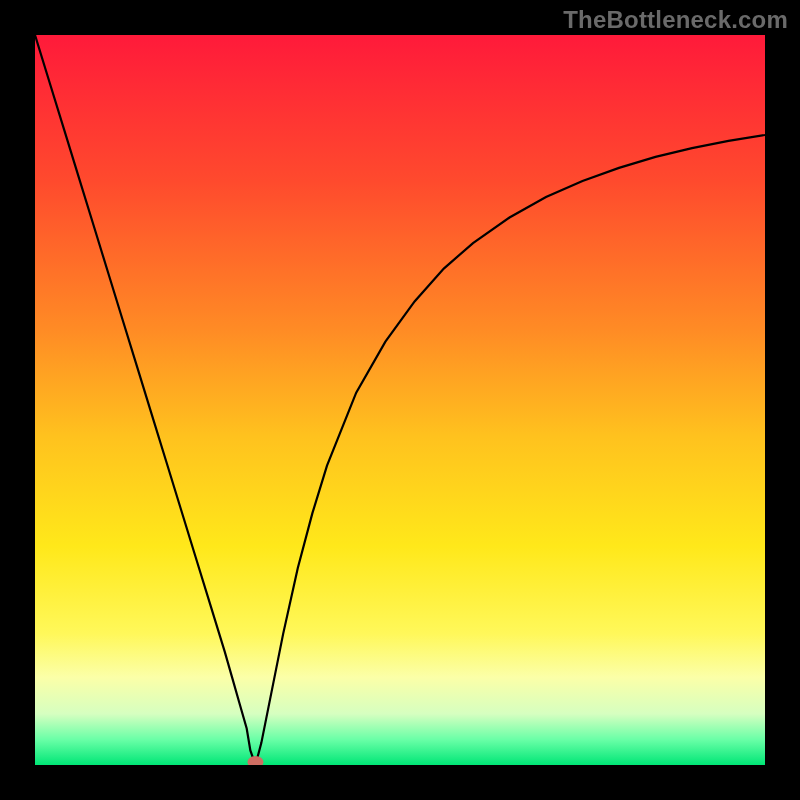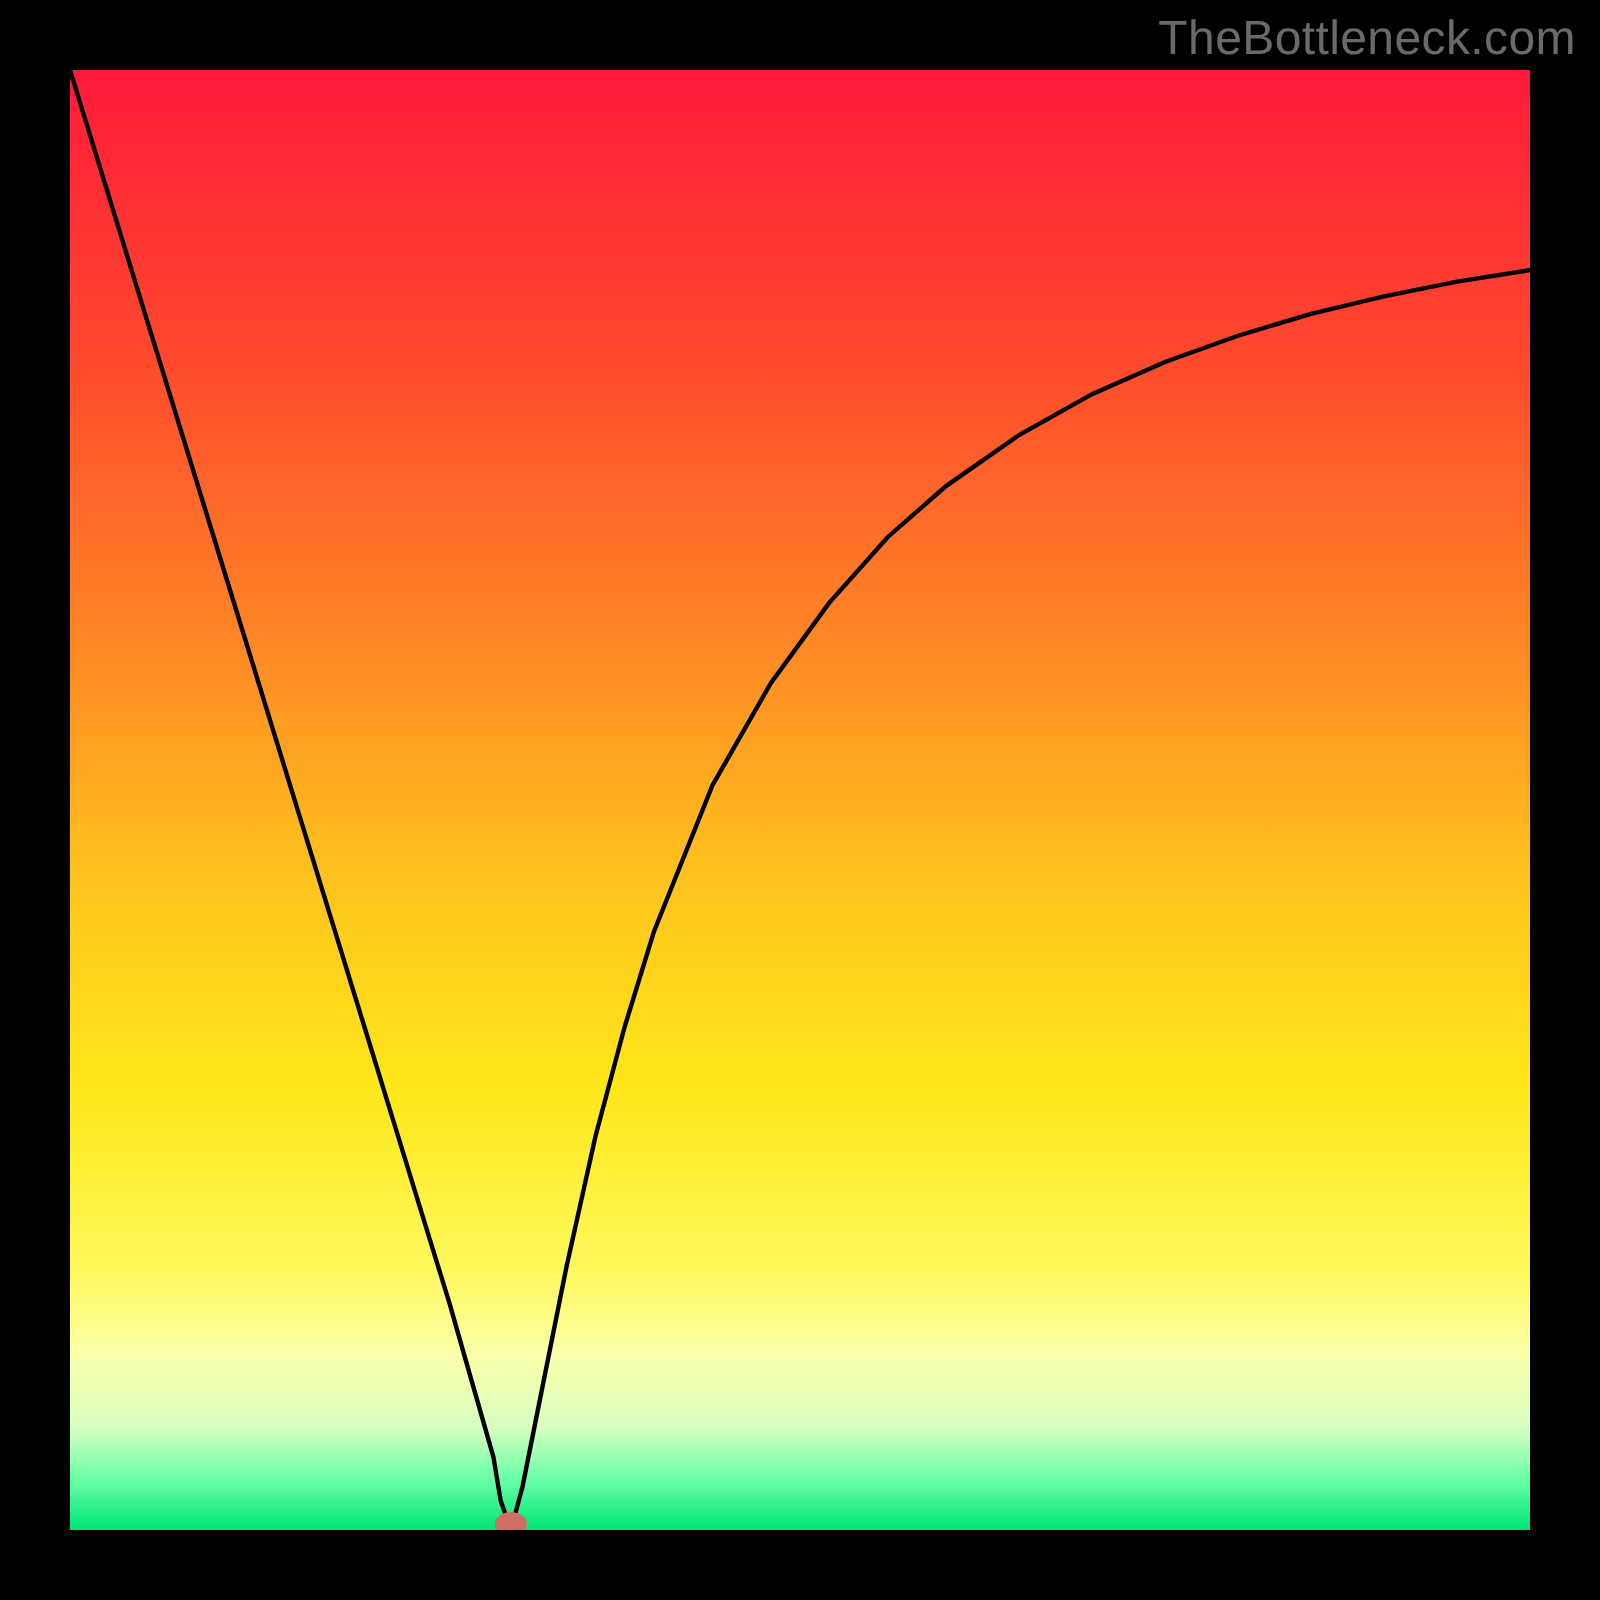--- a/index.html
+++ b/index.html
@@ -22,21 +22,21 @@
     top: 35px;
     width: 730px;
     height: 730px;
   }
   .watermark {
     position: absolute;
     top: 6px;
     right: 12px;
     color: #6a6a6a;
     font-size: 24px;
-    font-weight: 400;
+    font-weight: 700;
     font-family: Arial, sans-serif;
     letter-spacing: 0.2px;
   }
   svg {
     display: block;
   }
 </style>
 </head>
 <body>
 

